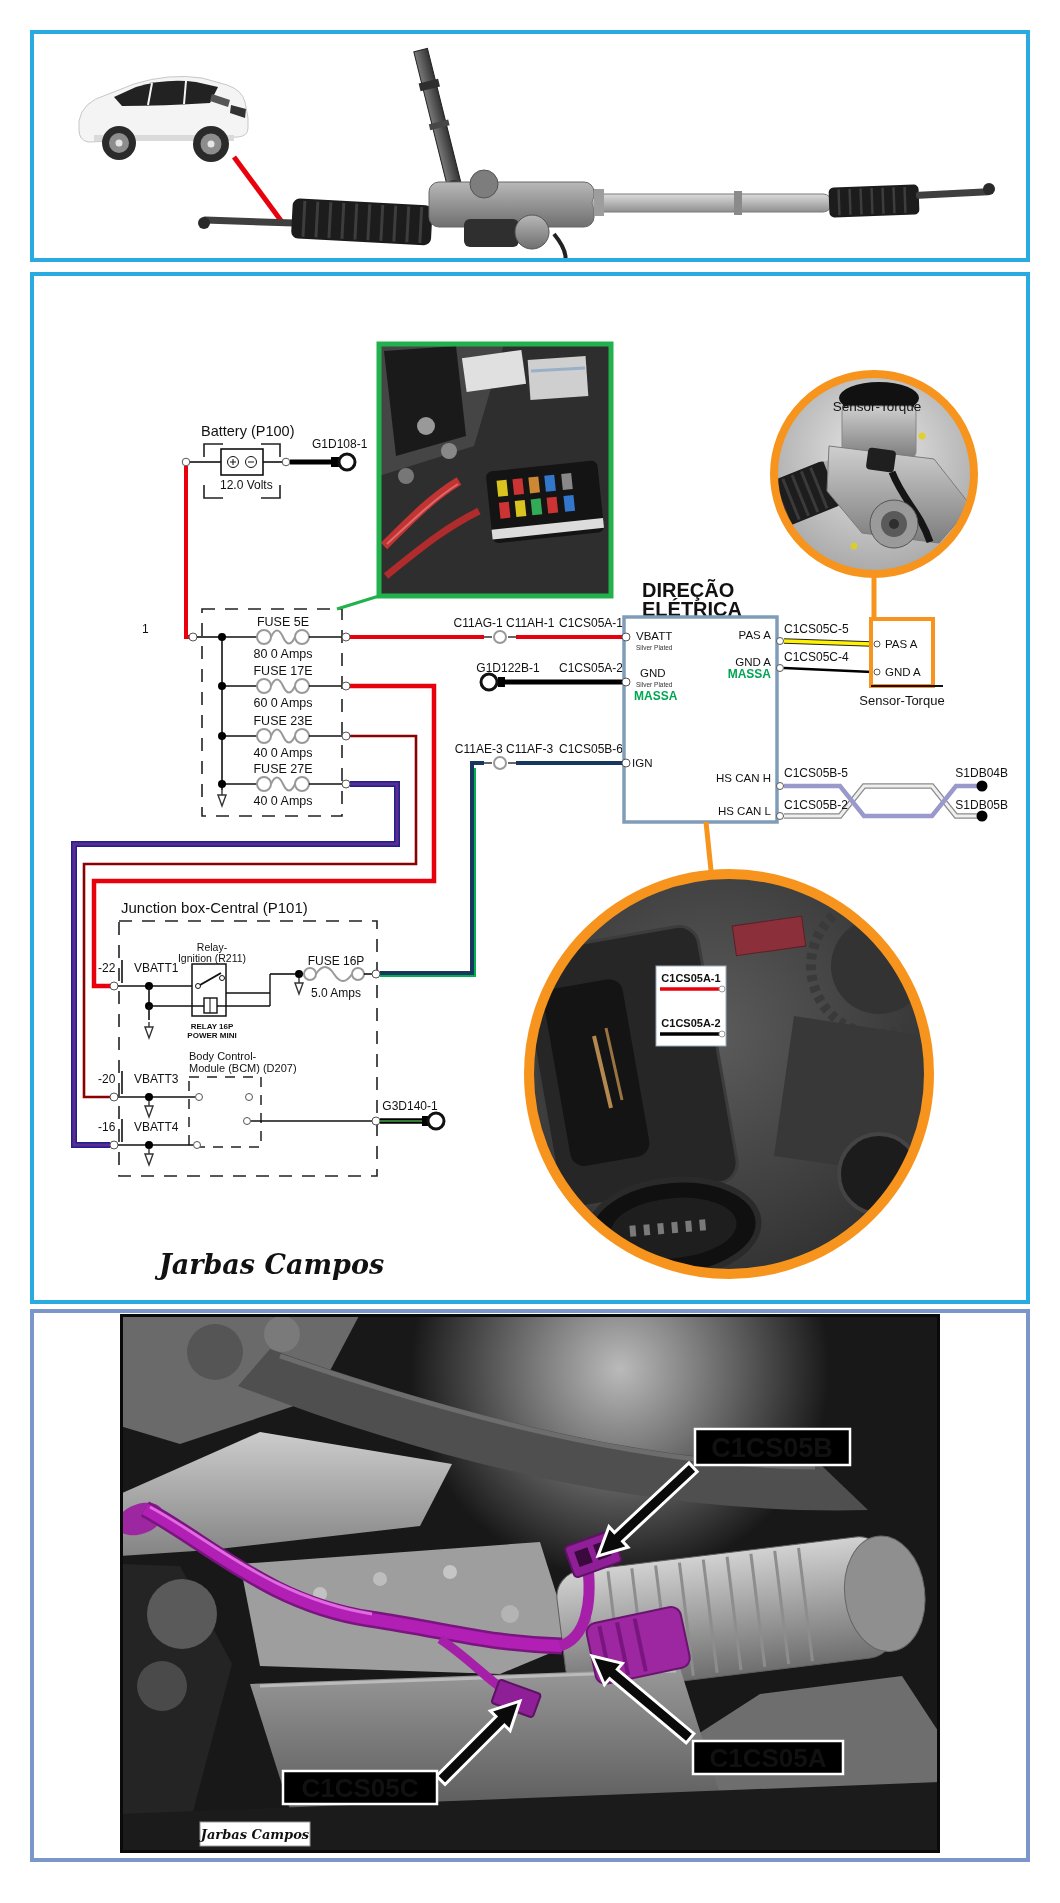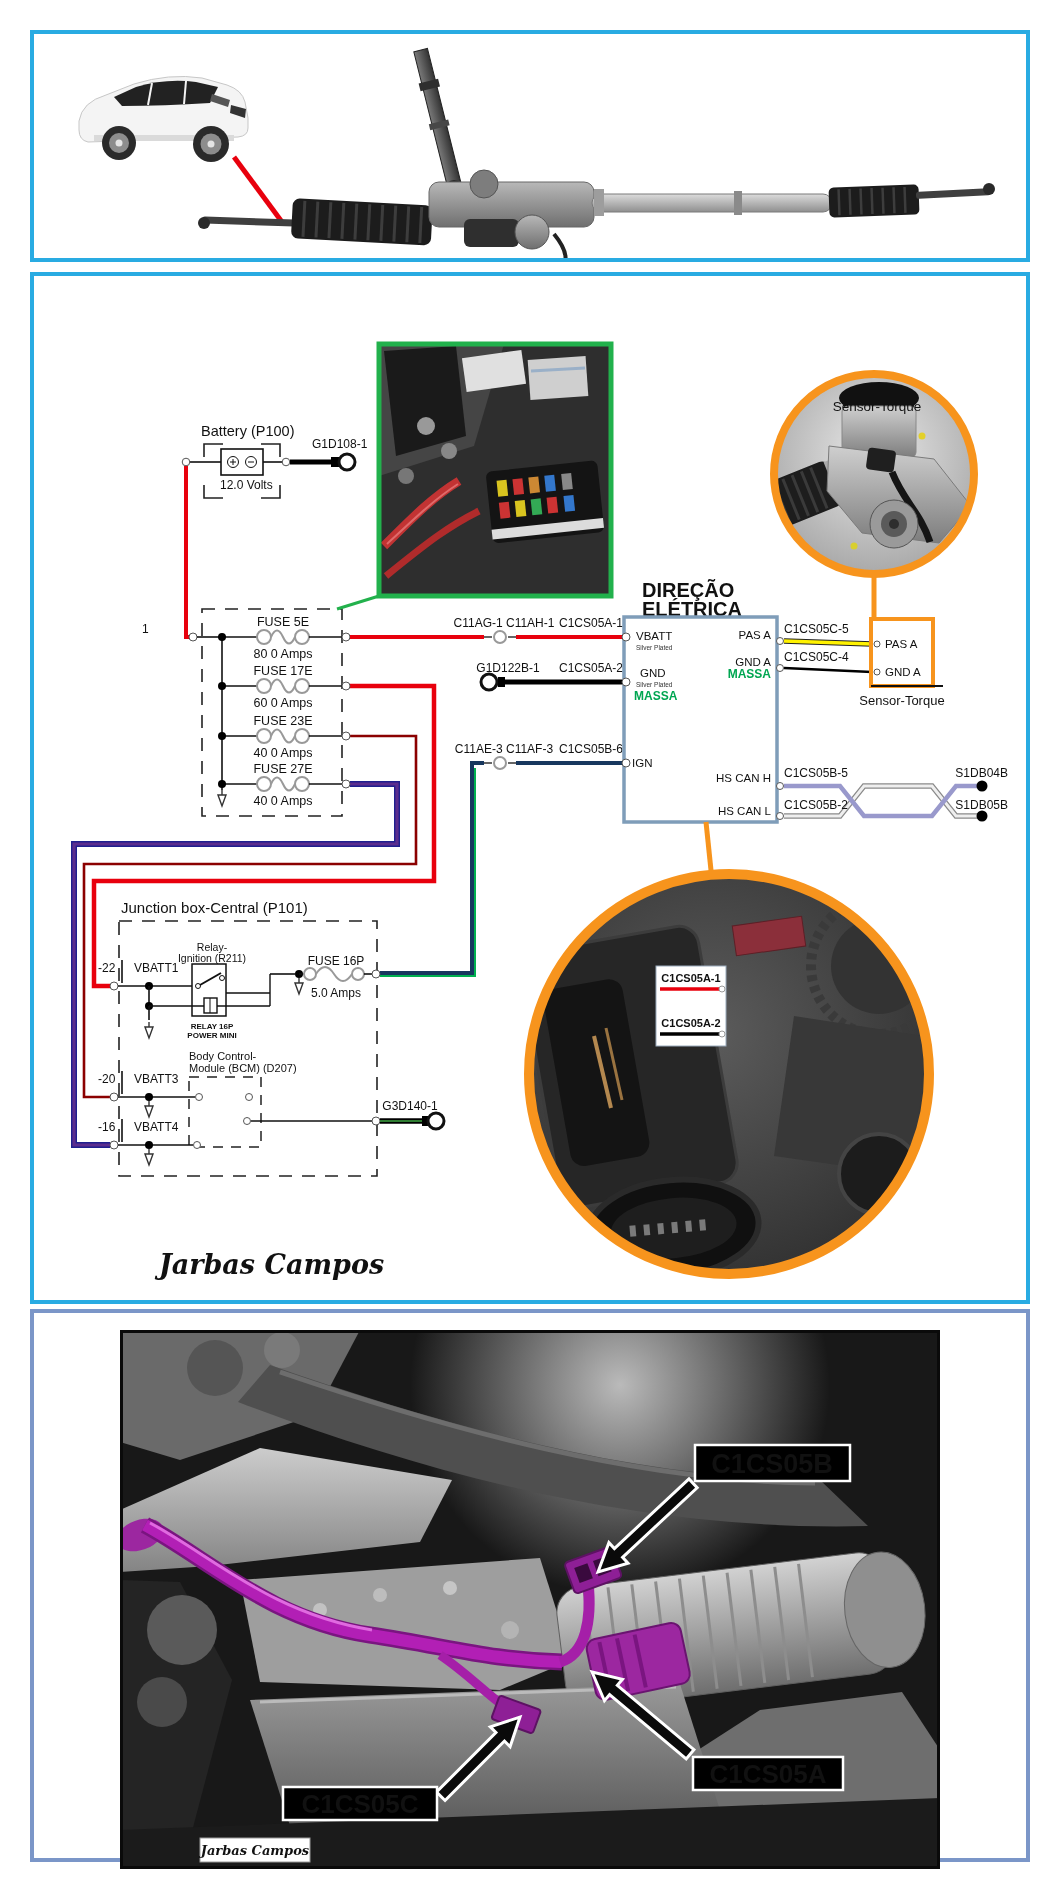--- a/index.html
+++ b/index.html
@@ -8,21 +8,21 @@
   .panel{position:absolute;box-sizing:border-box;background:#fff;}
   #panel-top{left:30px;top:30px;width:1000px;height:232px;border:4px solid #29ABE2;}
   #panel-schematic{left:30px;top:272px;width:1000px;height:1032px;border:4px solid #29ABE2;}
   #panel-photo{left:30px;top:1309px;width:1000px;height:553px;border:4px solid #7B96C8;}
   svg text{font-family:"Liberation Sans",sans-serif;fill:#111;}
   .sig{font-family:"DejaVu Serif",serif;font-style:italic;font-weight:bold;}
   .wire-label{font-size:12px;}
   .pin-label{font-size:11.5px;}
   .tiny{font-size:6.5px;fill:#333;}
   .massa{font-size:12px;font-weight:bold;fill:#00A651;}
-  .photo-wrap{position:absolute;left:86px;top:1px;width:820px;height:539px;margin-top:16px;}
+  .photo-wrap{position:absolute;left:86px;top:1px;width:820px;height:539px;}
 </style>
 </head>
 <body>
 
 <div class="canvas">
 
   <div class="panel" id="panel-top">
     <svg width="992" height="224" viewBox="0 0 992 224">
       <defs>
         <linearGradient id="metalLight" x1="0" y1="0" x2="0" y2="1">

